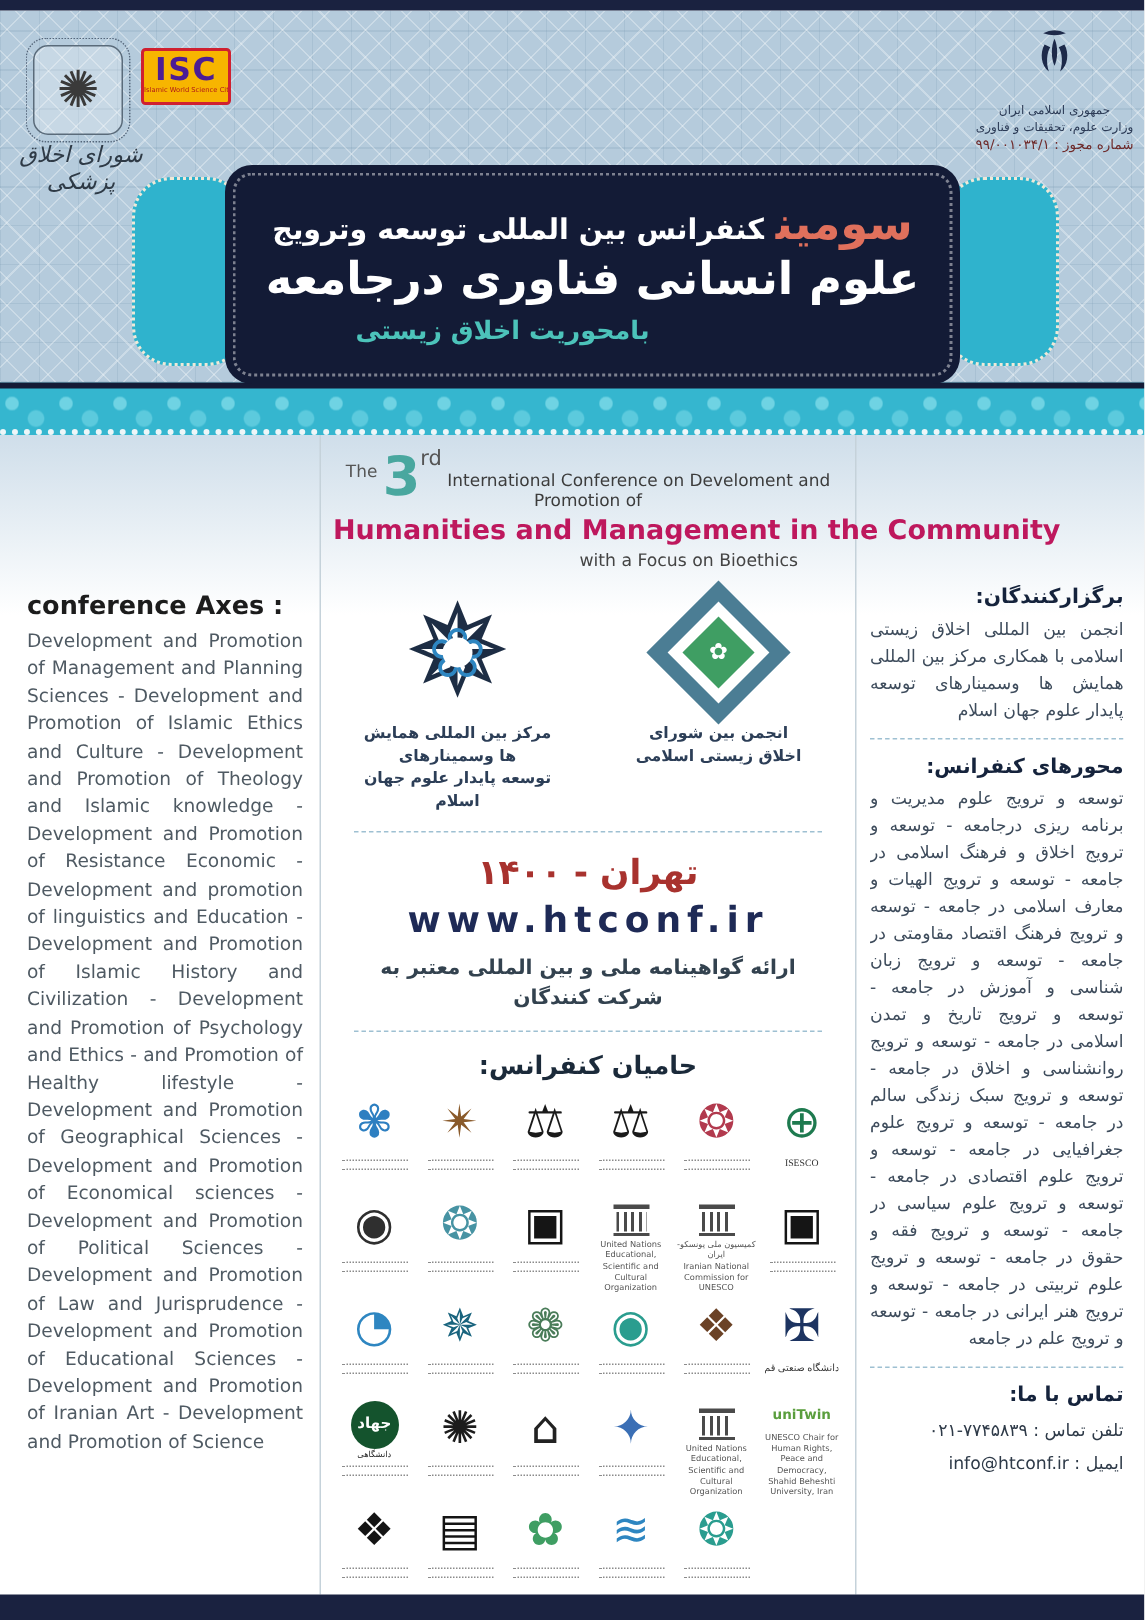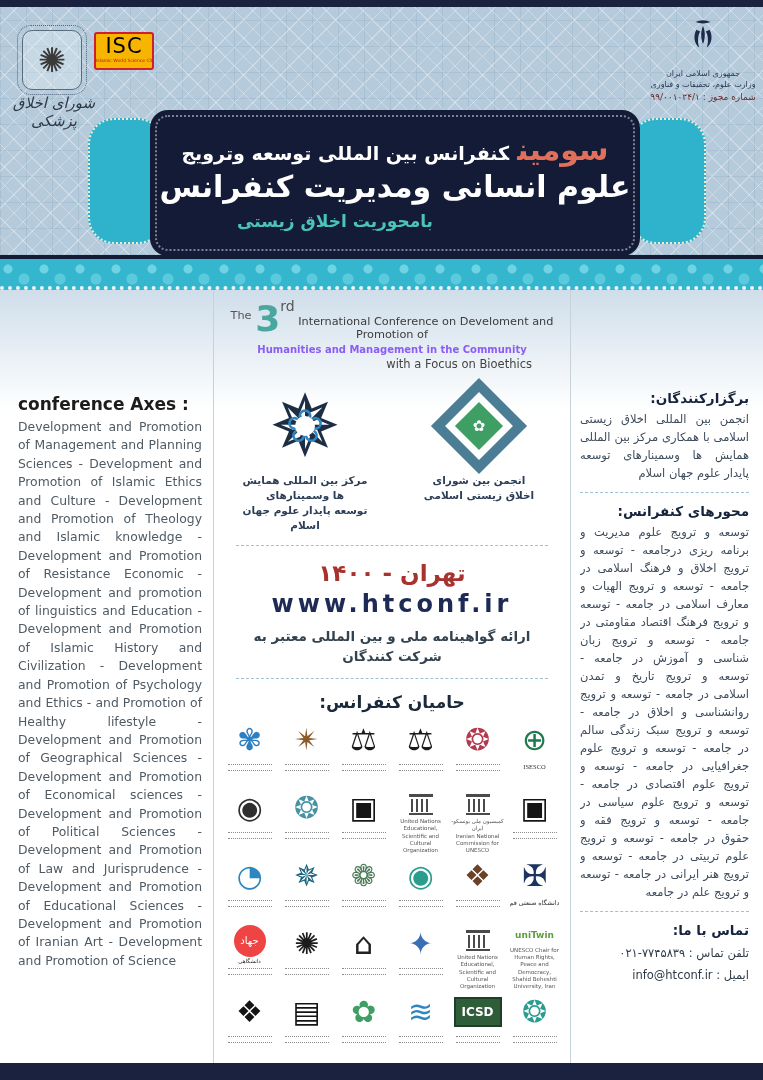--- a/index.html
+++ b/index.html
@@ -49,21 +49,21 @@
   
   .med{position:absolute;left:22px;top:30px;width:58px;height:58px;z-index:2;
        border:1.5px solid #5a6b7a;border-radius:10px;display:flex;align-items:center;justify-content:center;
        background:rgba(255,255,255,.25);}
   .med::after{content:"";position:absolute;inset:-6px;border:1px dotted #55667a;border-radius:14px;}
   .med .g{font-size:34px;color:#3a3a3a;line-height:1;}
   .med-cap{position:absolute;left:6px;top:94px;width:96px;z-index:2;font-size:15px;color:#2e3a46;
            text-align:center;font-style:italic;}
   .isc{position:absolute;left:94px;top:32px;width:60px;height:38px;z-index:2;background:#f7b500;
        border:2.5px solid #cf2030;border-radius:3px;text-align:center;box-sizing:border-box;}
-  .isc .t{font-size:21px;font-weight:normal;color:#000000;line-height:24px;letter-spacing:1px;border-radius:11px;}
+  .isc .t{font-size:21px;font-weight:bold;color:#4c1d95;line-height:24px;letter-spacing:1px;border-radius:11px;}
   .isc .s{display:block;font-size:4.5px;color:#b01818;line-height:5px;white-space:nowrap;overflow:hidden;}
   .iran{position:absolute;left:648px;top:20px;width:110px;z-index:2;text-align:center;}
   .iran .lines{font-size:8px;color:#2b3a55;line-height:11px;margin-top:2px;}
   .iran .lic{font-size:9px;color:#6e2a2a;margin-top:2px;white-space:nowrap;}
 
   
   .content{position:absolute;top:290px;left:0;right:0;bottom:17px;background:#fff;z-index:3;}
   .content::before{content:"";position:absolute;top:0;left:0;right:0;height:120px;
      background:linear-gradient(#cfdeea, rgba(255,255,255,0));pointer-events:none;}
   .vline{position:absolute;top:0;bottom:0;width:1px;background:#c5d2da;}
@@ -84,21 +84,21 @@
   .contact-line{font-size:11.5px;color:#2e3a48;line-height:22px;white-space:nowrap;}
   .ltr{direction:ltr;unicode-bidi:embed;}
 
   
   .col-center{position:absolute;left:222px;width:340px;top:8px;text-align:center;}
   .t-line1{color:#555;font-size:11.3px;}
   .t-line1 .the{vertical-align:6px;}
   .t-line1 .num3{font-size:36px;font-weight:bold;color:#49a79f;vertical-align:-6px;line-height:0;}
   .t-line1 .ord{font-size:14px;color:#555;vertical-align:14px;}
   .t-line1 .t1{color:#3c3c3c;}
-  .t-line2{font-size:10px;font-weight:bold;color:#8b5cf6;margin-top:3px;white-space:nowrap;text-align:center;}
+  .t-line2{font-size:18px;font-weight:bold;color:#be185d;margin-top:3px;white-space:nowrap;text-align:center;}
   .t-line3{font-size:11.5px;color:#444;text-align:right;padding-right:30px;margin-top:2px;}
 
   .org-row{display:flex;justify-content:center;gap:44px;margin-top:12px;direction:rtl;}
   .org-logo{width:130px;}
   .logo-art{position:relative;width:86px;height:86px;margin:0 auto;}
   .logo-art .c{position:absolute;left:50%;top:50%;transform:translate(-50%,-50%);line-height:1;}
   .bio-d1{width:48px;height:48px;border:10px solid #4b7d94;transform:translate(-50%,-50%) rotate(45deg)!important;}
   .bio-d2{width:34px;height:34px;background:#3f9e63;transform:translate(-50%,-50%) rotate(45deg)!important;}
   .bio-f{font-size:15px;color:#fff;}
   .star-navy{font-size:86px;color:#1d2d44;}
@@ -116,22 +116,22 @@
   .sup-grid{display:grid;grid-template-columns:repeat(6,1fr);gap:2px 2px;margin-top:8px;}
   .sup-cell{height:66px;display:flex;flex-direction:column;align-items:center;justify-content:flex-start;
             overflow:hidden;}
   .sup-art{height:40px;display:flex;flex-direction:column;align-items:center;justify-content:center;}
   .sup-glyph{font-size:30px;line-height:1;}
   .squiggle{width:80%;height:5px;margin-top:4px;border-top:1px dotted #8b8b8b;border-bottom:1px dotted #8b8b8b;}
   .sup-cap{font-size:6.5px;color:#333;margin-top:3px;white-space:nowrap;max-width:100%;overflow:hidden;font-family:Liberation Serif, serif;}
   .tiny-lines{font-size:5.5px;color:#555;line-height:1.3;margin-top:1px;max-width:100%;}
   .icsd-box{width:44px;height:26px;background:#2f5d3a;border:2px solid #1e3f27;color:#fff;
             font-weight:bold;font-size:12px;line-height:26px;text-align:center;}
-  .jahad-circle{width:32px;height:32px;border-radius:50%;background:#ef4444;color:#fff;
-                font-size:10px;font-weight:normal;display:flex;align-items:center;justify-content:center;}
+  .jahad-circle{width:32px;height:32px;border-radius:50%;background:#14532d;color:#fff;
+                font-size:10px;font-weight:bold;display:flex;align-items:center;justify-content:center;}
   .jahad-sub{font-size:5.5px;color:#222;margin-top:1px;}
   .temple{width:20px;height:13px;position:relative;margin:6px auto 0;
           background:repeating-linear-gradient(90deg,#4a4a4a 0 2px,transparent 2px 5px);}
   .temple::before{content:"";position:absolute;left:-2px;right:-2px;top:-5px;height:3px;background:#4a4a4a;}
   .temple::after{content:"";position:absolute;left:-2px;right:-2px;bottom:-3px;height:2px;background:#4a4a4a;}
   .unitwin-label{font-size:9px;font-weight:bold;color:#5a9e3d;}
 </style>
 </head>
 <body>
 
@@ -166,21 +166,21 @@
 
   <div class="wing l"></div>
   <div class="wing r"></div>
   <div class="ball l"></div>
   <div class="ball r"></div>
 
   <div class="banner">
     <div class="l1">
       <span class="hl">سومین</span><span>کنفرانس بین المللی توسعه وترویج</span>
     </div>
-    <div class="l2">علوم انسانی ومدیریت کنفرانس</div>
+    <div class="l2">علوم انسانی فناوری درجامعه</div>
     <div class="l3">بامحوریت اخلاق زیستی</div>
   </div>
 
   <div class="strip"></div>
 
   <div class="content">
     <div class="vline v1"></div>
     <div class="vline v2"></div>
 
     <div class="col-left">
@@ -407,26 +407,20 @@
           </div>
           <div class="sup-cell">
             <div class="sup-art">
               <span class="sup-glyph" style="color: rgb(63, 158, 99);">✿</span>
             </div>
             <div class="squiggle"></div>
           </div>
           <div class="sup-cell">
             <div class="sup-art">
               <span class="sup-glyph" style="color: rgb(46, 134, 193);">≋</span>
-            </div>
-            <div class="squiggle"></div>
-          </div>
-          <div class="sup-cell">
-            <div class="sup-art">
-              <div class="icsd-box">ICSD</div>
             </div>
             <div class="squiggle"></div>
           </div>
           <div class="sup-cell">
             <div class="sup-art">
               <span class="sup-glyph" style="color: rgb(42, 157, 143);">❂</span>
             </div>
             <div class="squiggle"></div>
           </div>
         </div>

